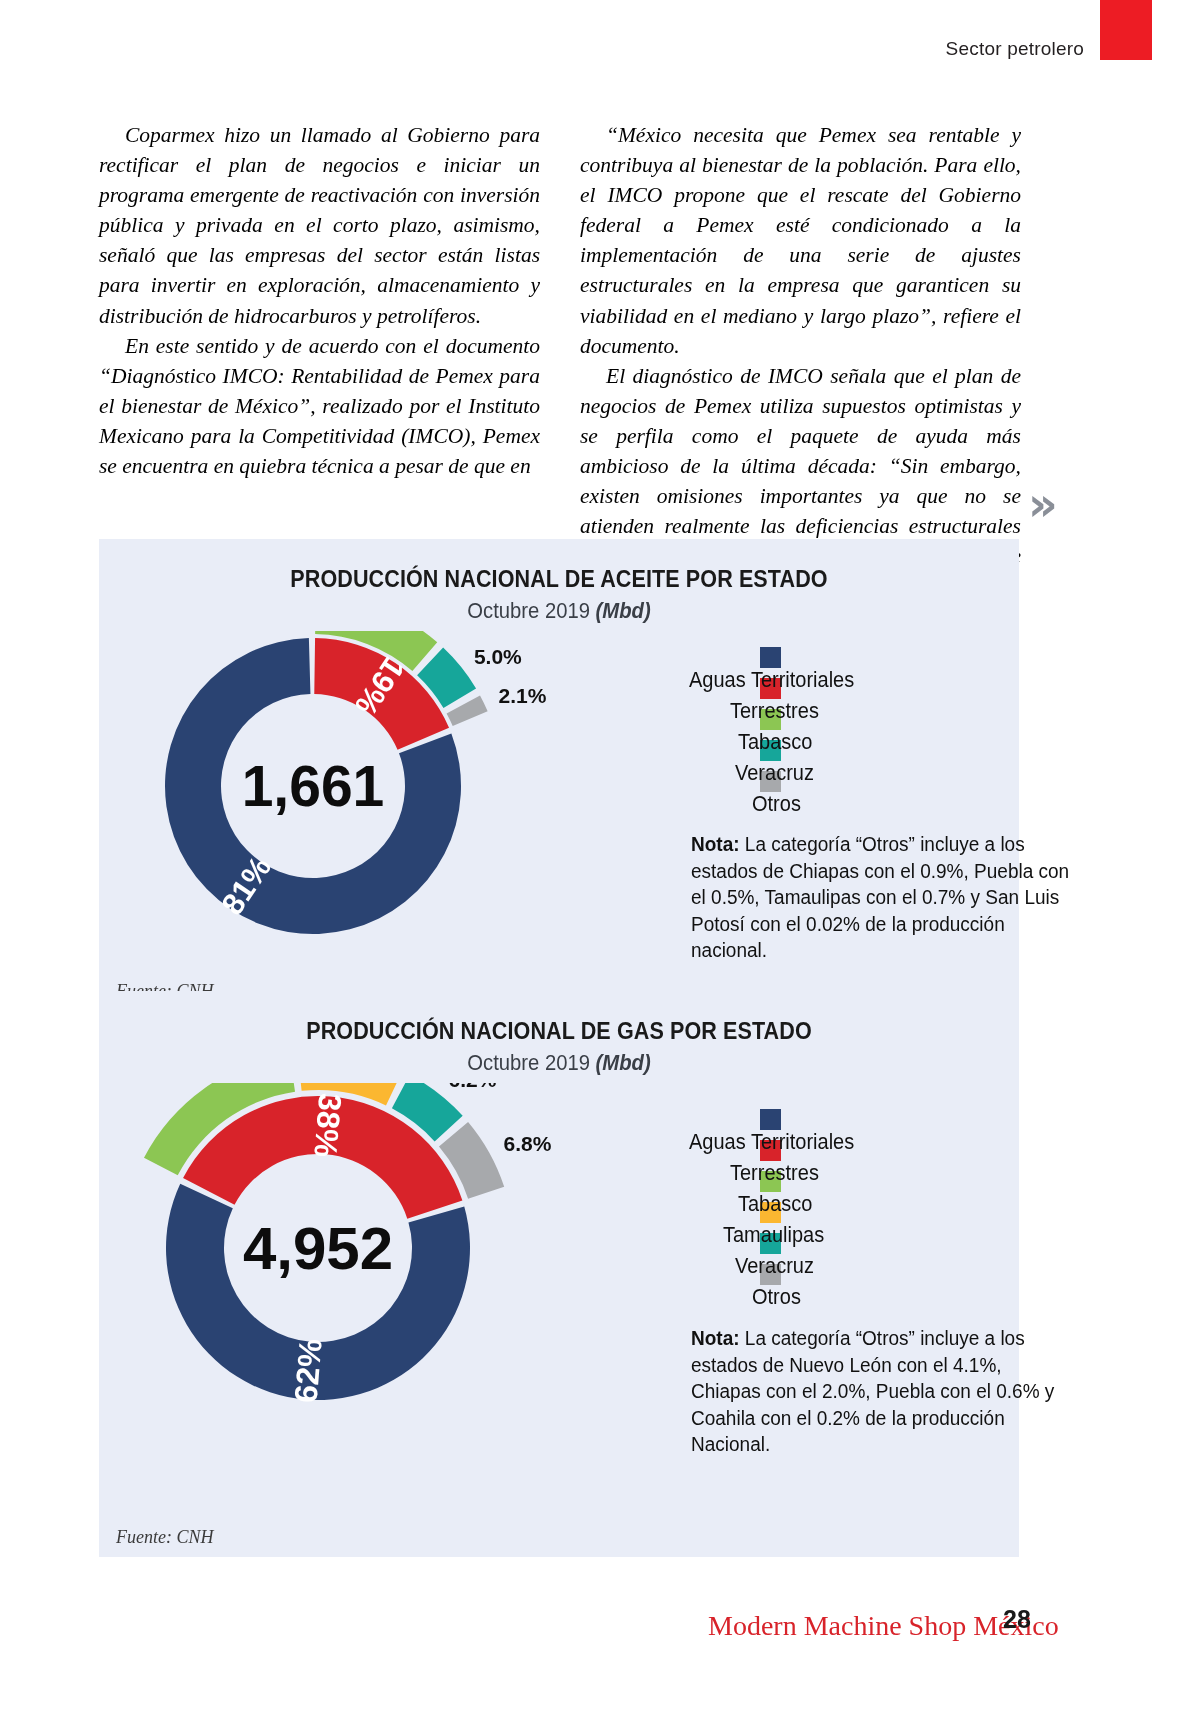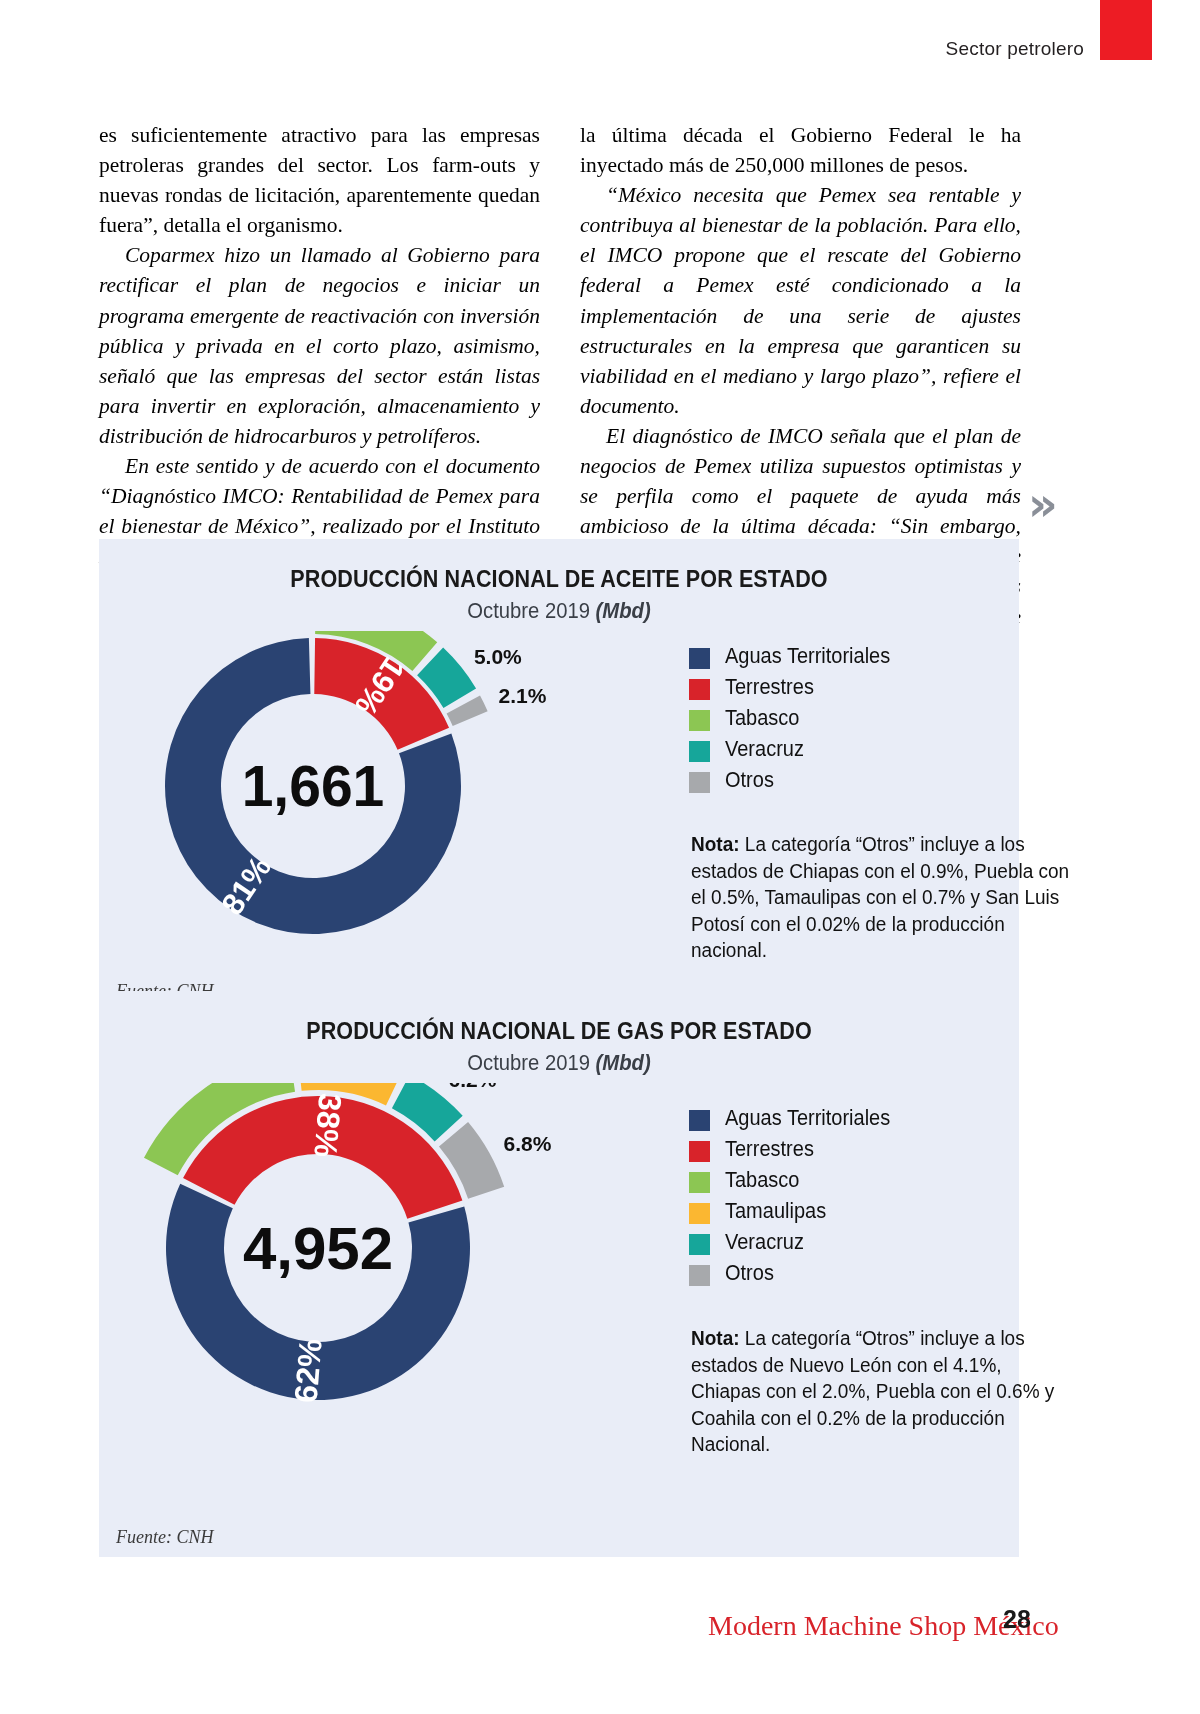--- a/index.html
+++ b/index.html
@@ -109,23 +109,24 @@
     font-size:21px;
     fill:#111111;
     dominant-baseline:middle;
   }
 
   
   .legend{position:absolute;}
   #panel-aceite .legend{left:590px;top:108px;}
   #panel-gas .legend{left:590px;top:118px;}
   .legend-row{
-    display:flex;align-items:flex-end;
+    display:flex;align-items:center;
     margin-bottom:9px;
     height:22px;
+    flex-direction:column;
   }
   .swatch{
     width:21px;height:21px;flex:0 0 21px;margin-right:15px;
   }
   .legend-label{
     font-family:"Liberation Sans", sans-serif;
     font-size:21.5px;color:#111111;
     transform:scaleX(.93);transform-origin:left center;
     white-space:nowrap;
   }
@@ -156,27 +157,25 @@
 </style>
 </head>
 <body>
 
 <div class="header-bar">
   <div class="red-tab"></div>
   <div class="header-title">Sector petrolero</div>
 </div>
 
 <div class="col left">
-  <p>es suficientemente atractivo para las empresas petroleras grandes del sector. Los farm-outs y nuevas rondas de licitación, aparentemente quedan fuera”, detalla el organismo.</p>
   <p class="ind">Coparmex hizo un llamado al Gobierno para rectificar el plan de negocios e iniciar un programa emergente de reactivación con inversión pública y privada en el corto plazo, asimismo, señaló que las empresas del sector están listas para invertir en exploración, almacenamiento y distribución de hidrocarburos y petrolíferos.</p>
   <p class="ind">En este sentido y de acuerdo con el documento “Diagnóstico IMCO: Rentabilidad de Pemex para el bienestar de México”, realizado por el Instituto Mexicano para la Competitividad (IMCO), Pemex se encuentra en quiebra técnica a pesar de que en</p>
 </div>
 
 <div class="col right">
-  <p>la última década el Gobierno Federal le ha inyectado más de 250,000 millones de pesos.</p>
   <p class="ind">“México necesita que Pemex sea rentable y contribuya al bienestar de la población. Para ello, el IMCO propone que el rescate del Gobierno federal a Pemex esté condicionado a la implementación de una serie de ajustes estructurales en la empresa que garanticen su viabilidad en el mediano y largo plazo”, refiere el documento.</p>
   <p class="ind">El diagnóstico de IMCO señala que el plan de negocios de Pemex utiliza supuestos optimistas y se perfila como el paquete de ayuda más ambicioso de la última década: “Sin embargo, existen omisiones importantes ya que no se atienden realmente las deficiencias estructurales de la empresa, ni tiene tampoco el alcance suficiente</p>
 </div>
 
 <div class="chevron">»</div>
 
 <div class="panel" id="panel-aceite">
   <div class="chart-title">PRODUCCIÓN NACIONAL DE ACEITE POR ESTADO</div>
   <div class="chart-subtitle">
     <span>Octubre 2019</span>

